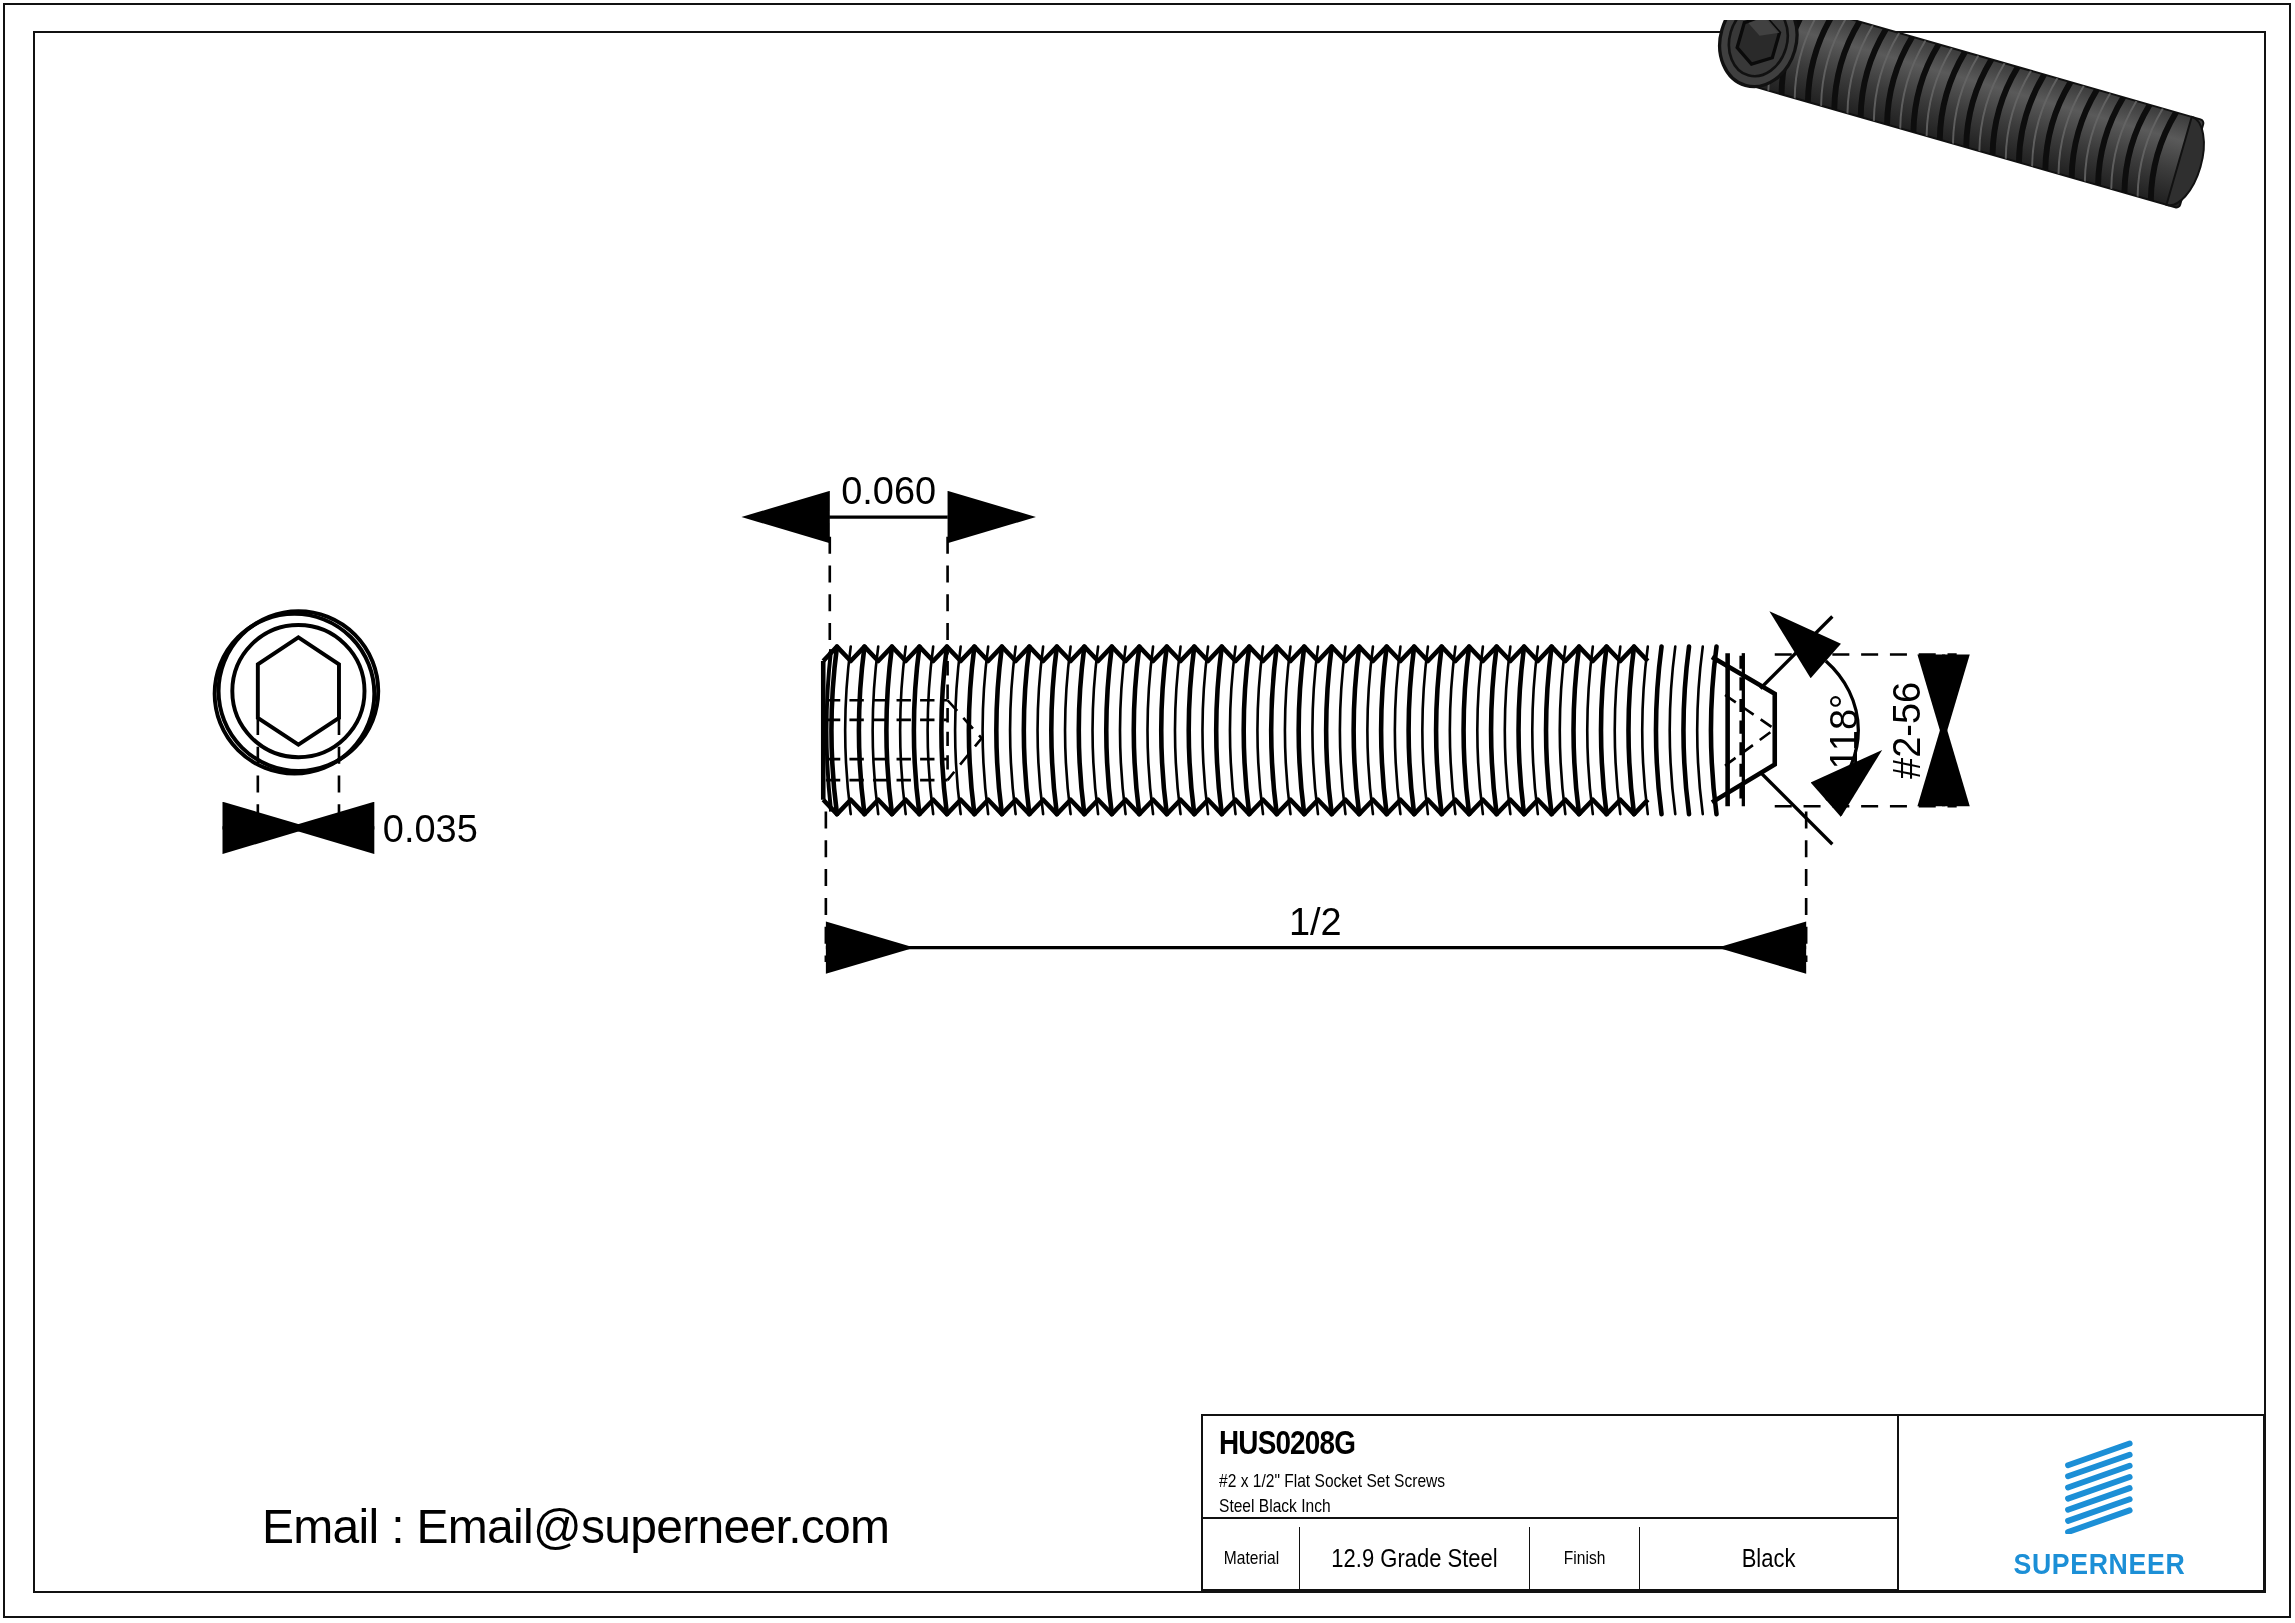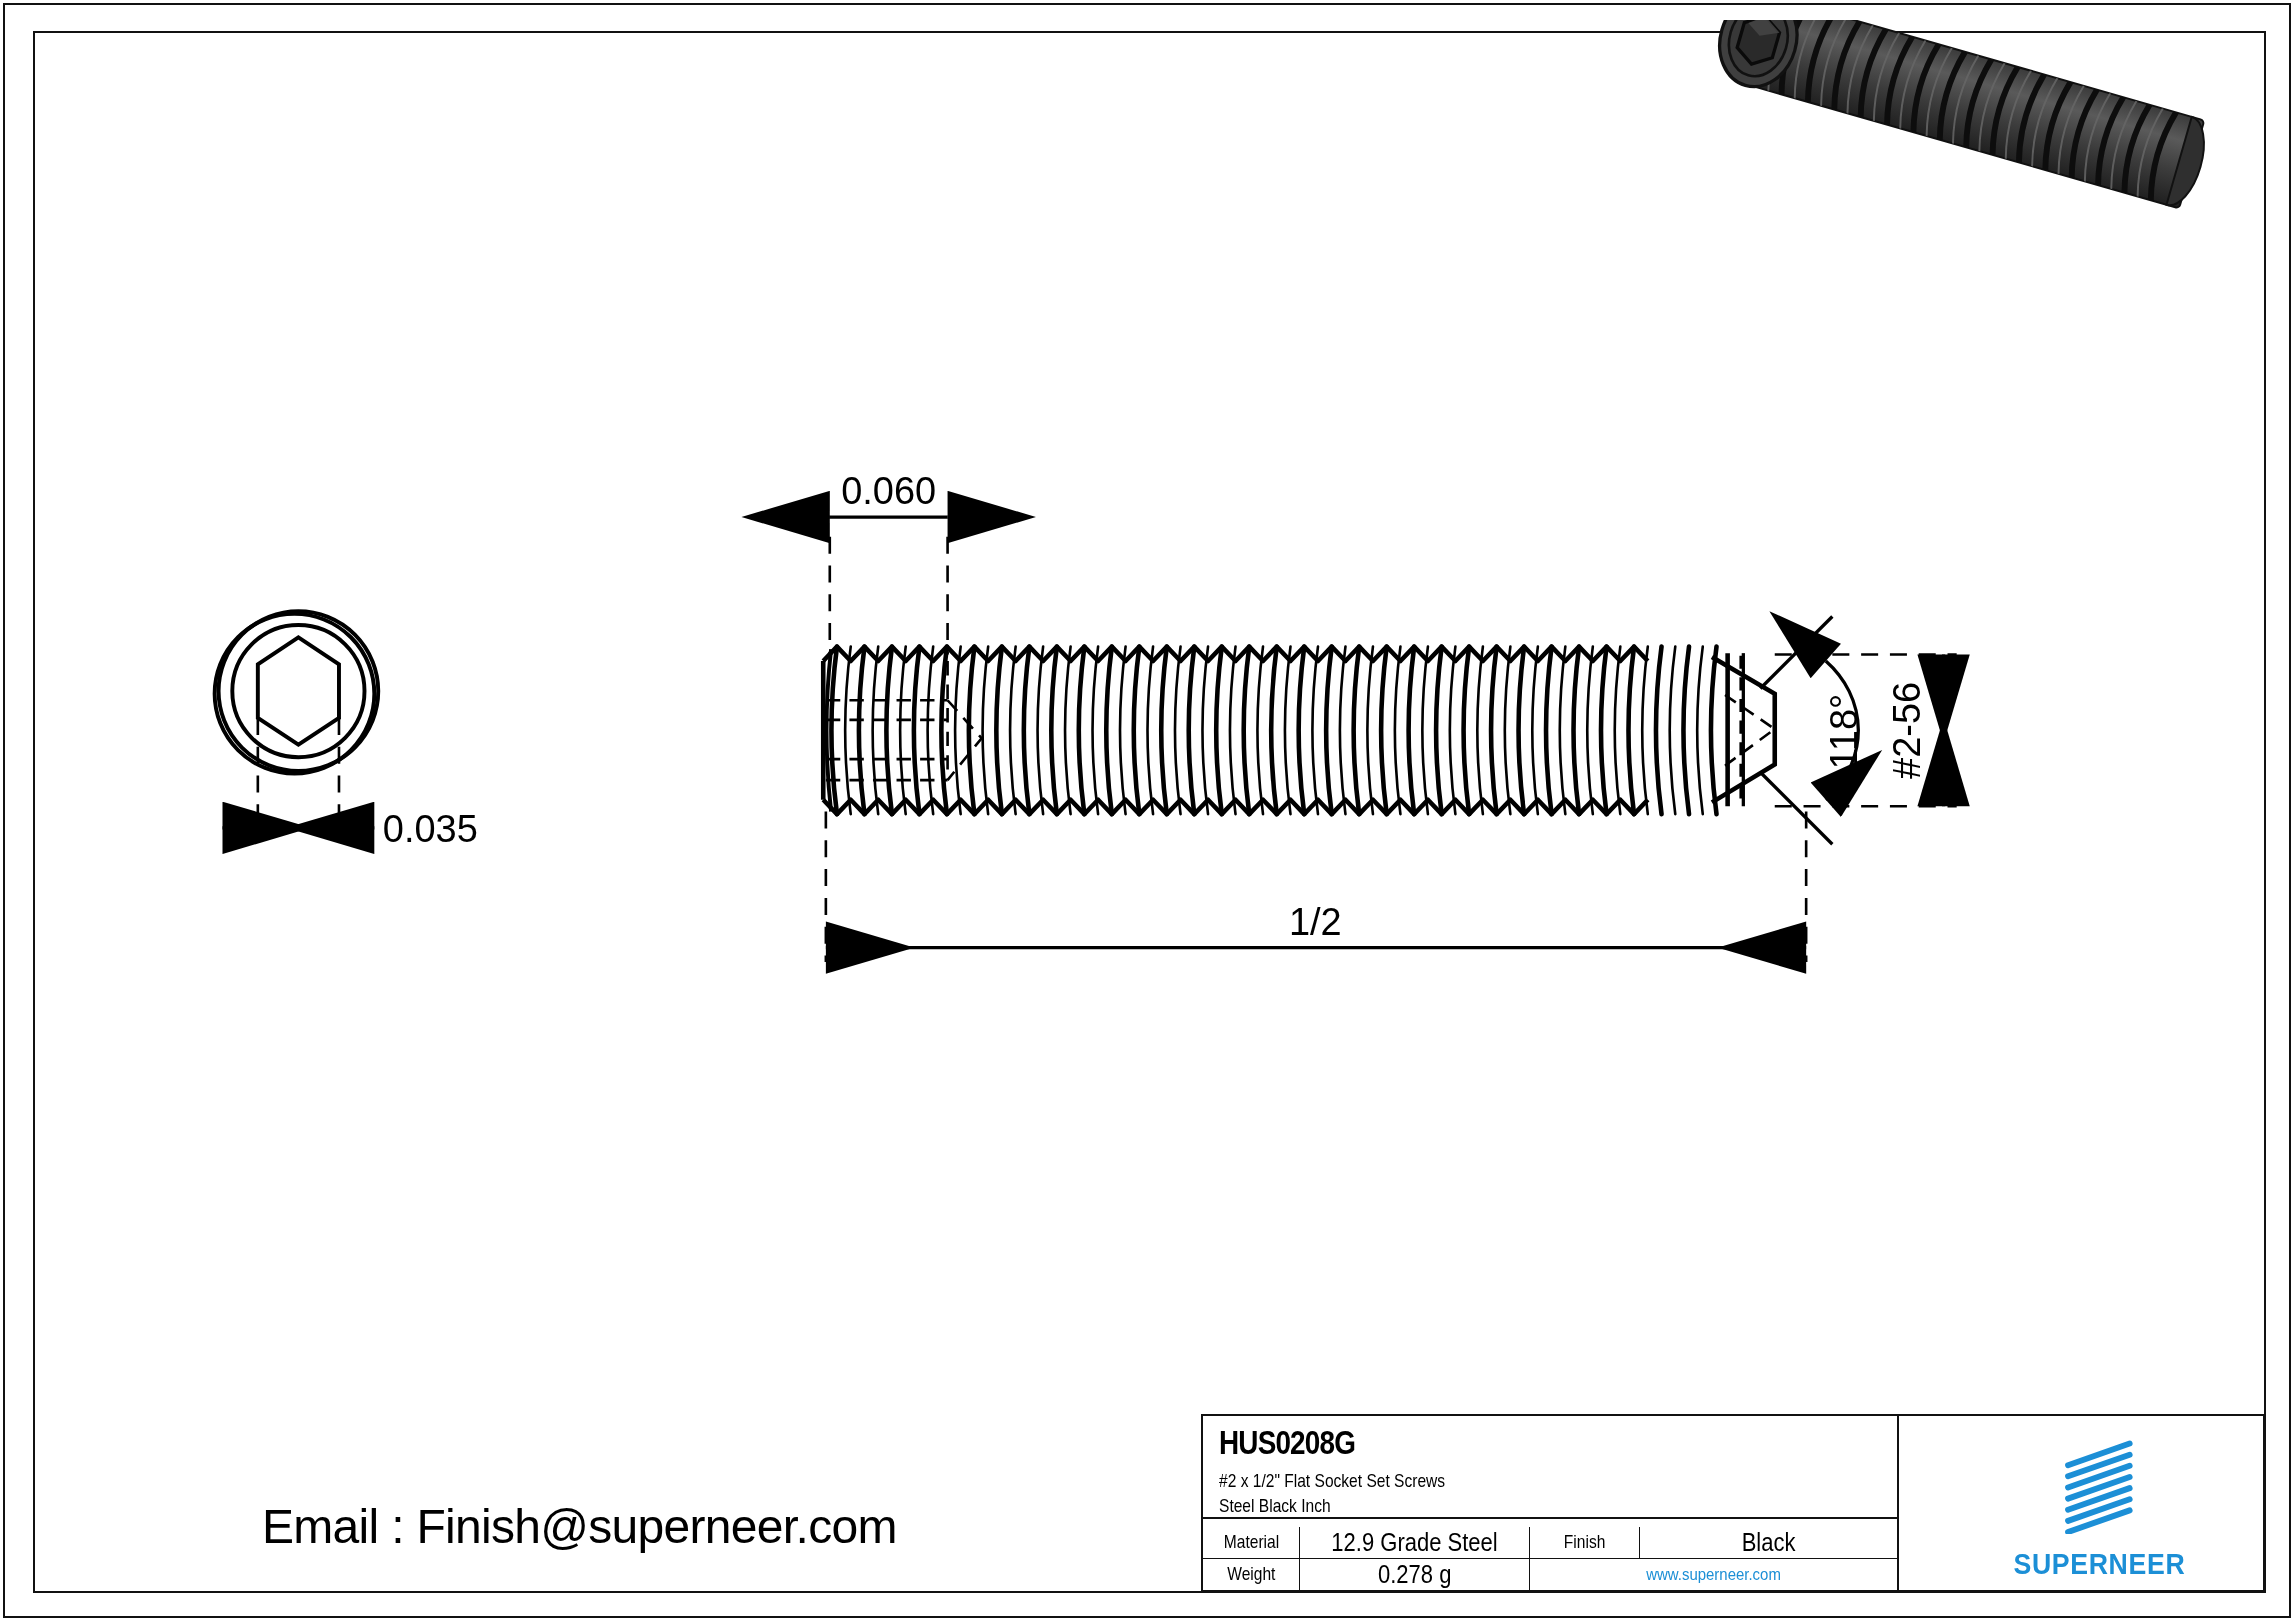--- a/index.html
+++ b/index.html
@@ -311,21 +311,21 @@
       <path d="M2790,1010 A 170 150 0 0 1 2790 1222" fill="none" stroke="#000" stroke-width="5" marker-start="url(#arrS)" marker-end="url(#arrS)"></path>
       <text x="2838" y="1118" text-anchor="middle" font-family="Liberation Sans, sans-serif" font-size="58" fill="#000" transform="rotate(-90 2838 1118)">118°</text>
     </g>
 
     <g>
       <line x1="2970" y1="1000" x2="2970" y2="1232" stroke="#000" stroke-width="5" marker-start="url(#arrOut)" marker-end="url(#arrIn)" transform="rotate(90 2970 1116) rotate(-90 2970 1116)"></line>
       <text x="2934" y="1116" text-anchor="middle" font-family="Liberation Sans, sans-serif" font-size="58" fill="#000" transform="rotate(-90 2934 1116)">#2-56</text>
     </g>
   </svg>
 
-  <div class="email">Email : Finish@superneer.com</div>
+  <div class="email">Email : Email@superneer.com</div>
 
   <div class="titleblock">
 
     <div class="tb-left">
       <div class="tb-head">
         <div class="tb-partno">HUS0208G</div>
         <div class="tb-desc1">#2 x 1/2" Flat Socket Set Screws</div>
         <div class="tb-desc2">Steel Black Inch</div>
       </div>
 
@@ -338,31 +338,20 @@
             <span>12.9 Grade Steel</span>
           </div>
           <div class="tb-cell c-finlabel">
             <span>Finish</span>
           </div>
           <div class="tb-cell c-fin">
             <span>Black</span>
           </div>
         </div>
 
-        <div class="tb-row">
-          <div class="tb-cell c-wlabel">
-            <span>Weight</span>
-          </div>
-          <div class="tb-cell c-weight">
-            <span>0.278 g</span>
-          </div>
-          <div class="tb-cell c-url">
-            <span>www.superneer.com</span>
-          </div>
-        </div>
       </div>
     </div>
 
     <div class="tb-right">
       <svg class="logo-mark" viewBox="0 0 120 148">
         <g stroke="#1C8FD6" stroke-width="9" stroke-linecap="round">
           <line x1="12" y1="43" x2="106" y2="10"></line>
           <line x1="12" y1="60" x2="106" y2="27"></line>
           <line x1="12" y1="77" x2="106" y2="44"></line>
           <line x1="12" y1="94" x2="106" y2="61"></line>

